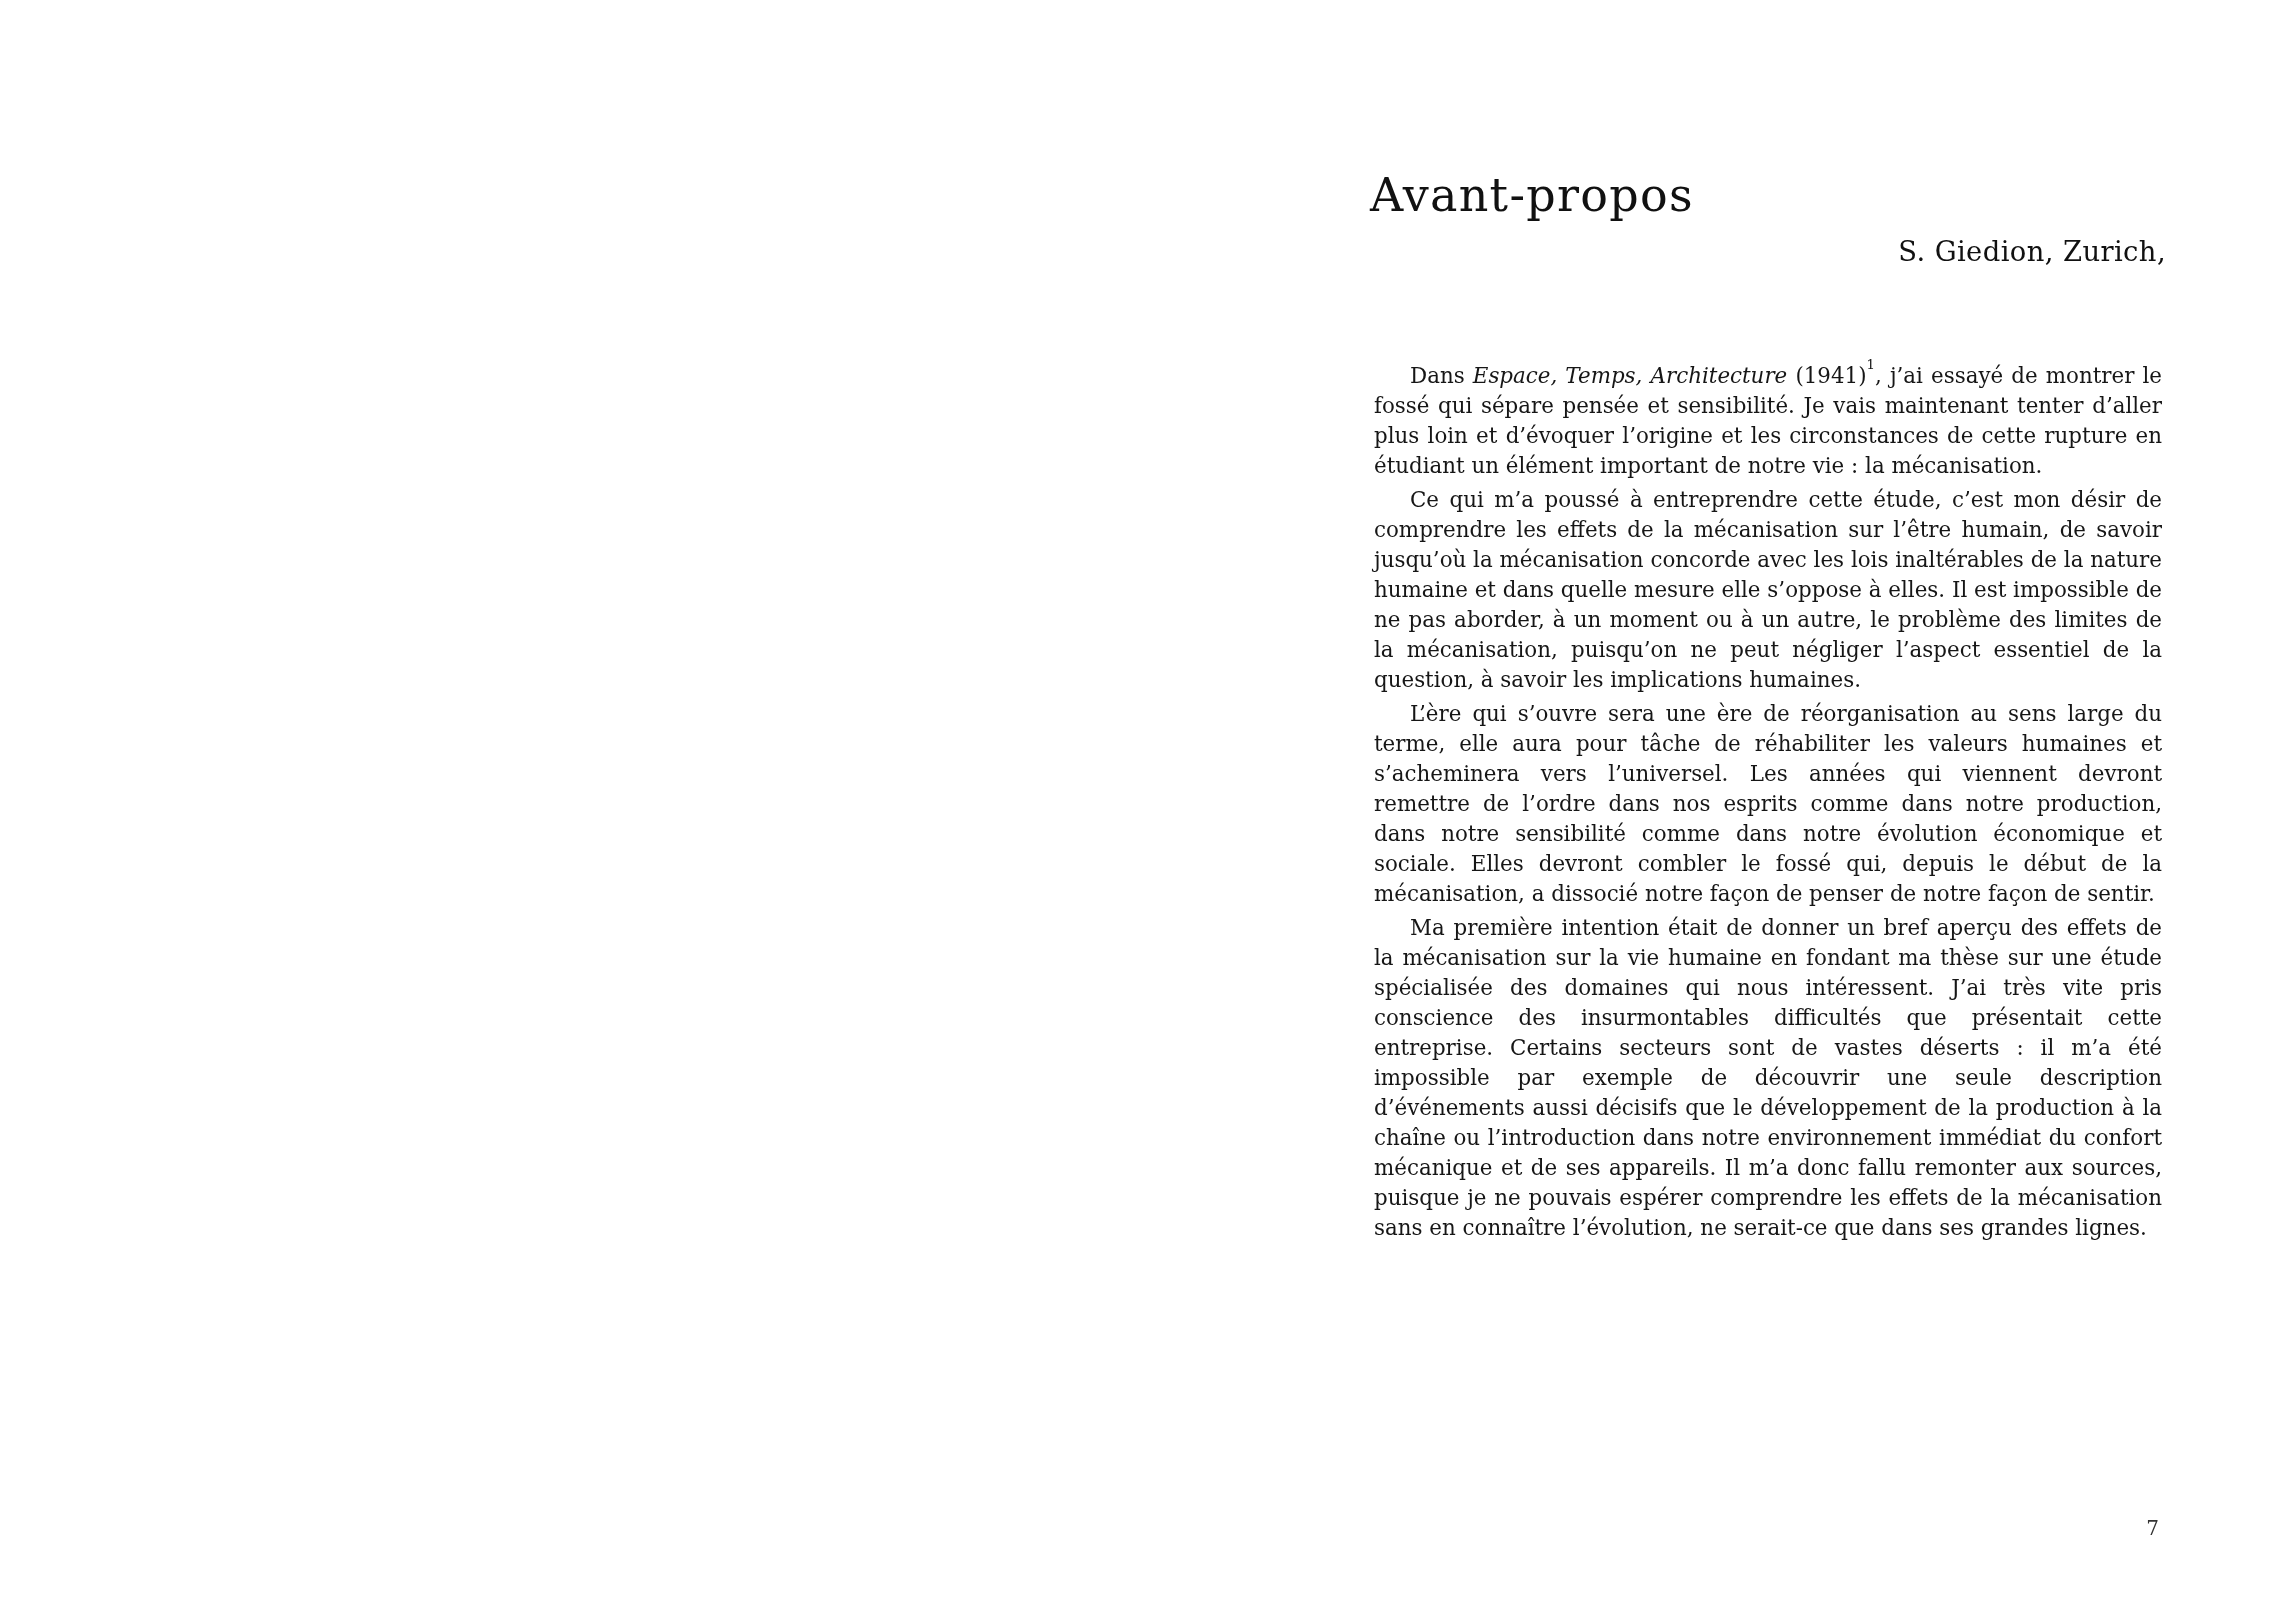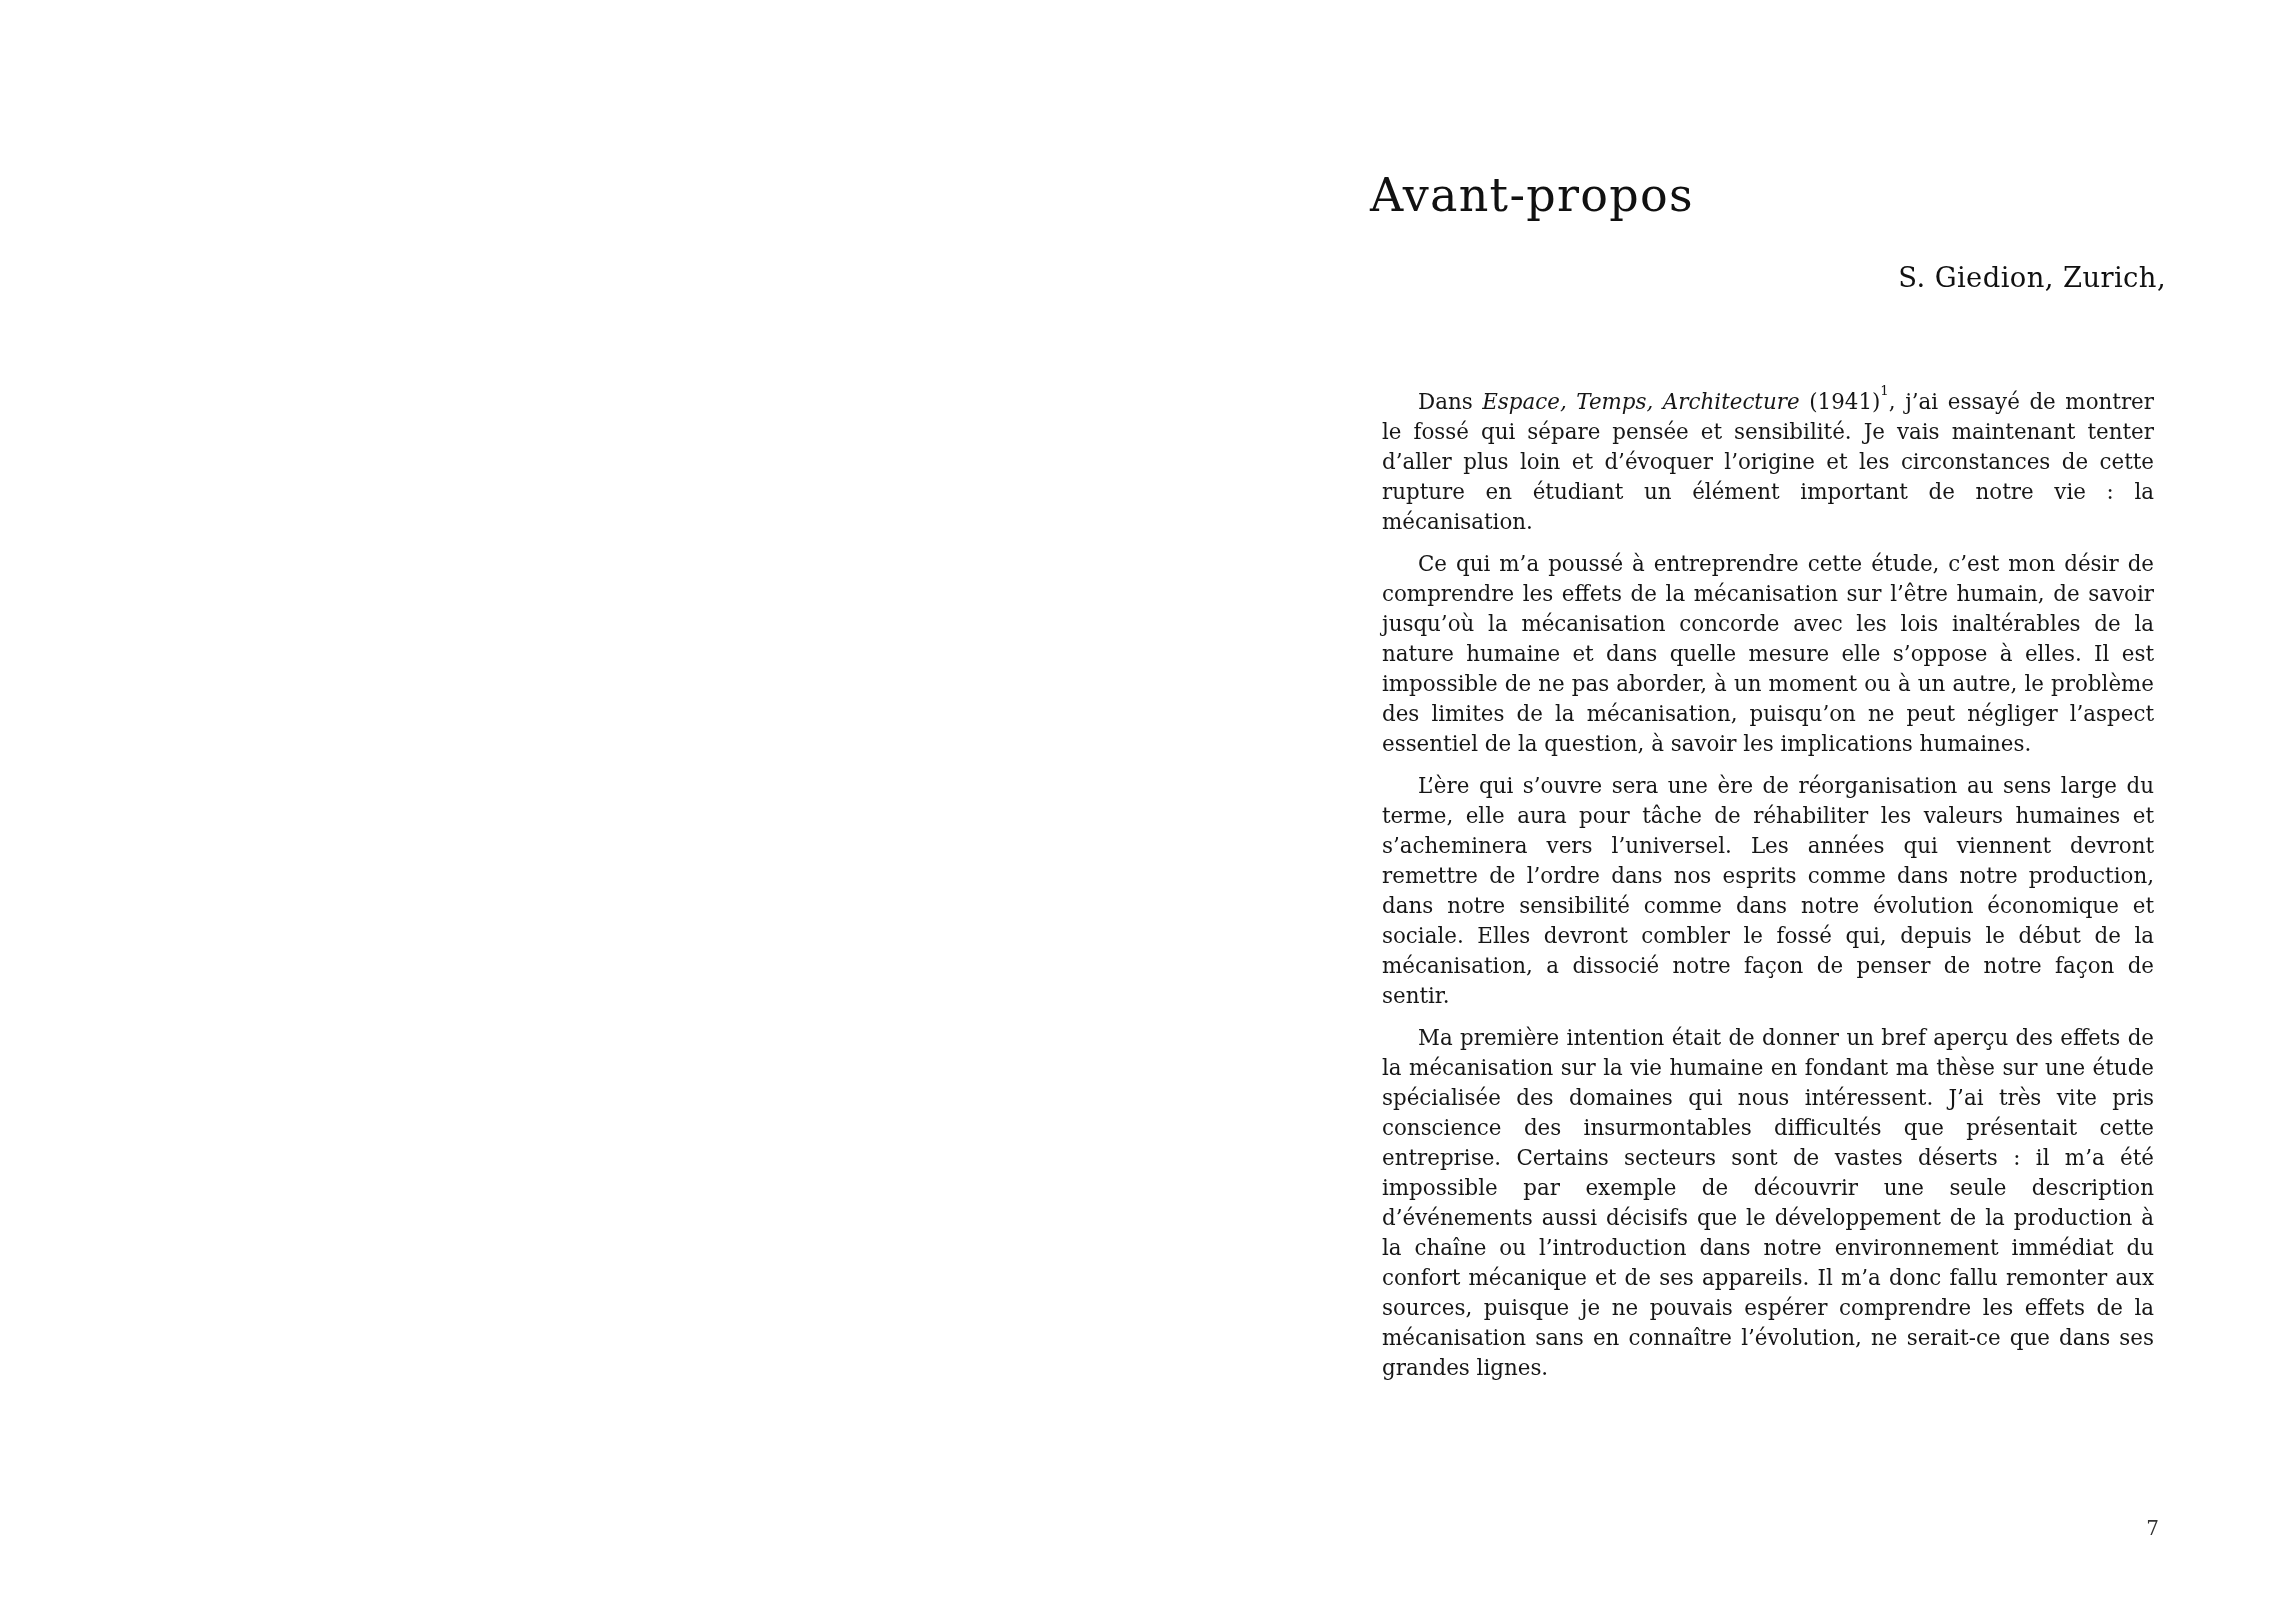--- a/index.html
+++ b/index.html
@@ -24,36 +24,36 @@
   }
   .title {
     margin: 0;
     font-size: 46px;
     font-weight: 400;
     letter-spacing: 1.3px;
     color: #111111;
     line-height: 1.1;
   }
   .byline {
-    margin-top: 36px;
+    margin-top: 10px;
     text-align: right;
     font-size: 27.4px;
     line-height: 41px;
     color: #111111;
     letter-spacing: 0.4px;
   }
   .body-text {
     margin-top: 89px;
     font-size: 21.4px;
     line-height: 30px;
     text-align: justify;
     color: #161616;
   }
   .para {
-    margin: 12px;
+    margin: 4px;
     text-indent: 36px;
   }
   .fnref {
     font-size: 0.62em;
     position: relative;
     top: -0.45em;
     line-height: 0;
   }
   .footnote-block {
     position: absolute;

